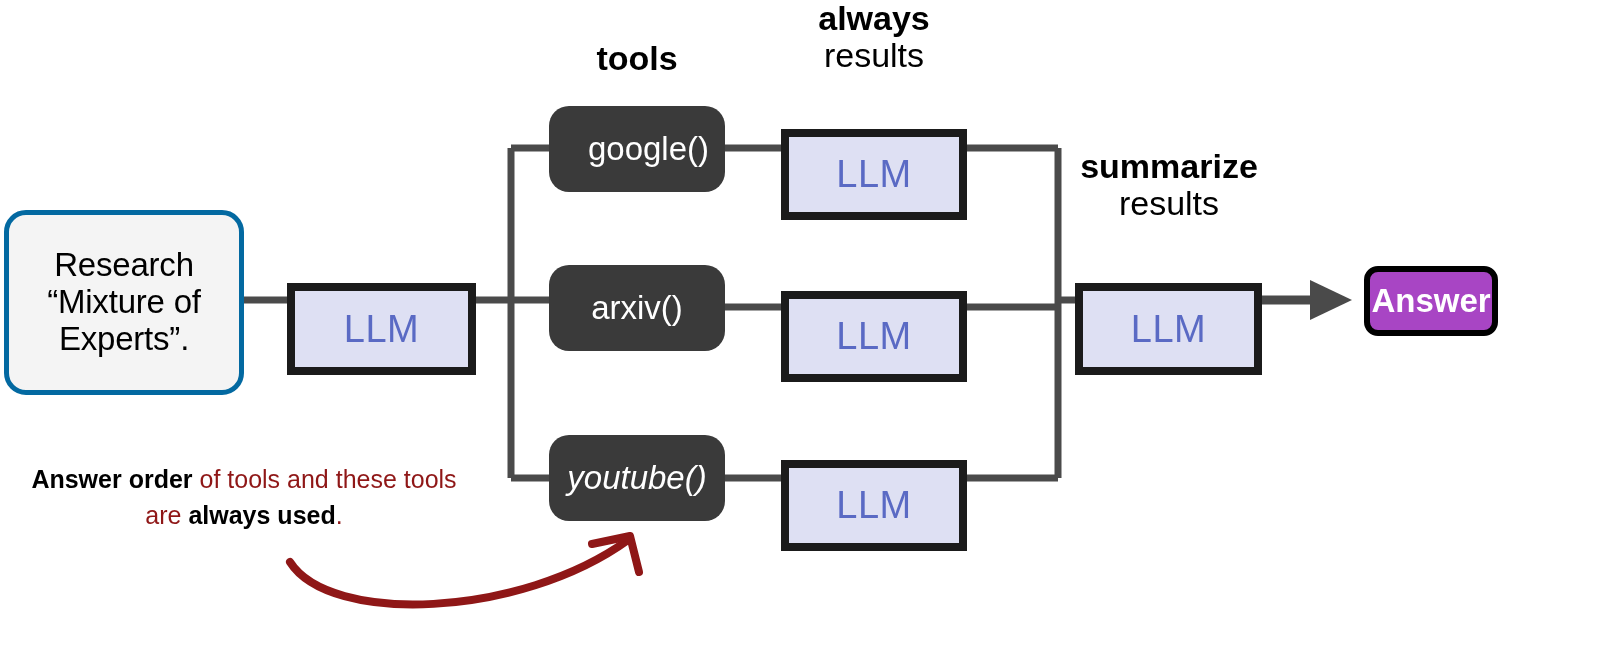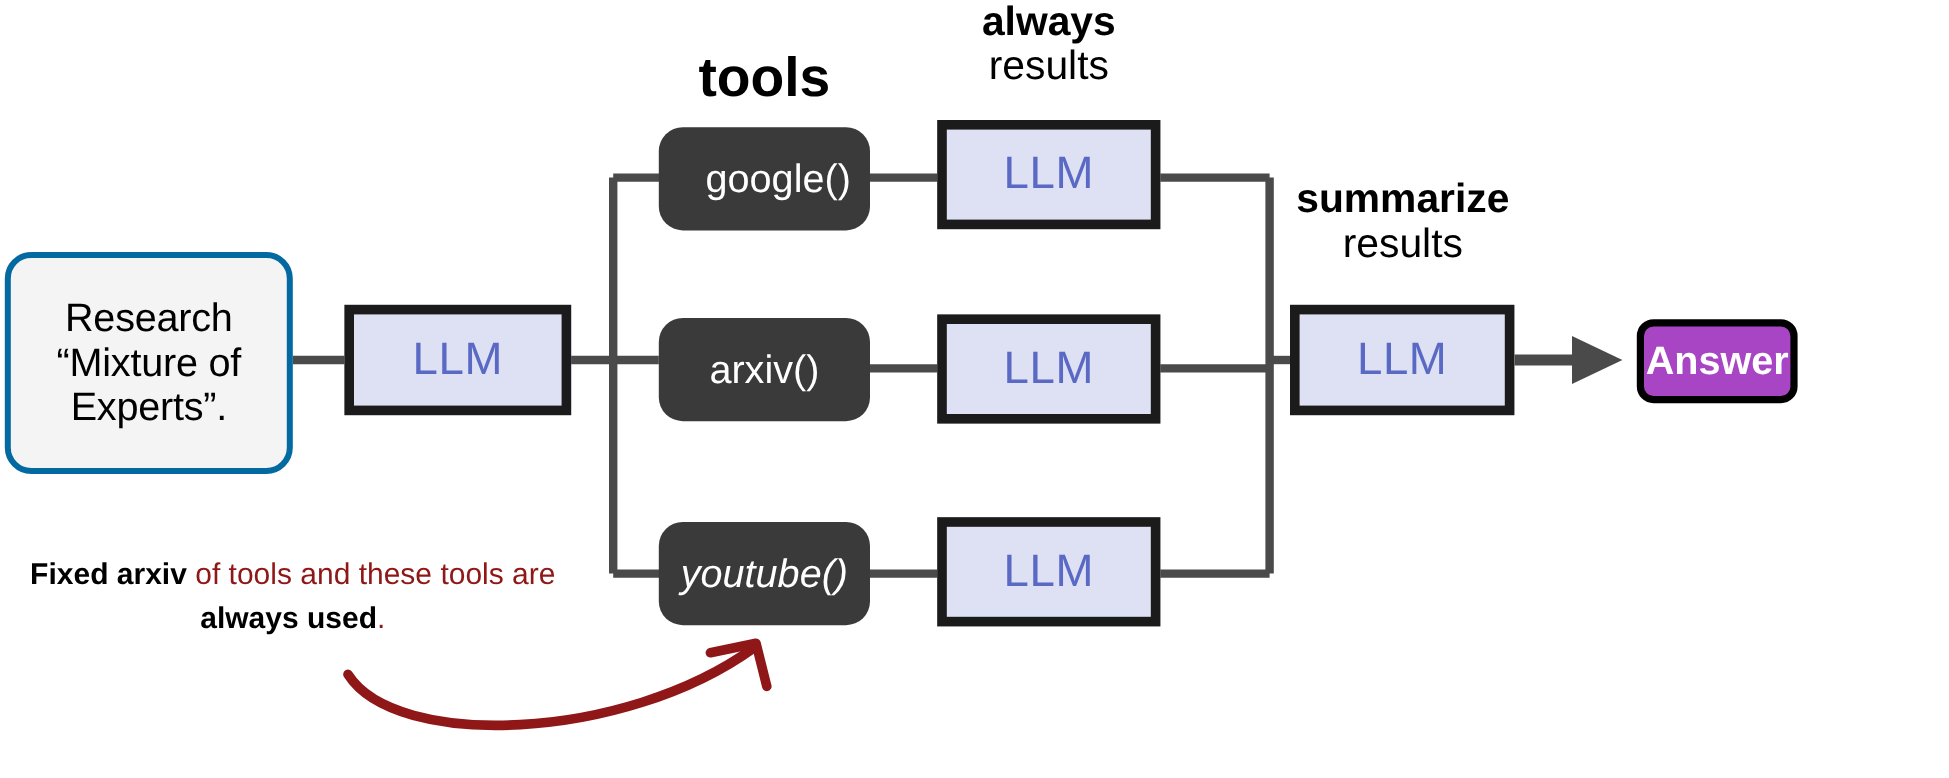--- a/index.html
+++ b/index.html
@@ -54,20 +54,21 @@
   }
 
   
   .llm-box {
     background: #dee0f3;
     border: 8px solid #1b1b1b;
     color: #5a6ac4;
     font-size: 38px;
     font-weight: 400;
     letter-spacing: 0.5px;
+    margin-top: 29px;
   }
   .llm-main   { left: 287px;  top: 254px; width: 189px; height: 92px; }
   .llm-ex-1   { left: 781px;  top: 100px; width: 186px; height: 91px; }
   .llm-ex-2   { left: 781px;  top: 262px; width: 186px; height: 91px; }
   .llm-ex-3   { left: 781px;  top: 431px; width: 186px; height: 91px; }
   .llm-sum    { left: 1075px; top: 254px; width: 187px; height: 92px; }
 
   
   .tool-pill {
     background: #3a3a3a;
@@ -99,21 +100,21 @@
   
   .sec-label {
     position: absolute;
     text-align: center;
     color: #000000;
     line-height: 1.08;
   }
   .sec-label .b { font-weight: bold; display: block; }
   .sec-label .r { font-weight: 400; display: block; }
 
-  .lbl-tools   { left: 549px;  top: 40px;  width: 176px; font-size: 46px; }
+  .lbl-tools   { left: 549px;  top: 40px;  width: 176px; font-size: 34px; }
   .lbl-extract { left: 781px;  top: 0px;   width: 186px; font-size: 34px; }
   .lbl-summarize { left: 1036px; top: 148px; width: 266px; font-size: 34px; }
 
   
   .caption {
     position: absolute;
     left: 24px;
     top: 462px;
     width: 440px;
     text-align: center;
@@ -194,17 +195,17 @@
 
   <div class="node tool-pill tool-1">google()</div>
 
   <div class="node tool-pill tool-2">arxiv()</div>
 
   <div class="node tool-pill tool-3">youtube()</div>
 
   <div class="node answer-pill">Answer</div>
 
   <div class="caption">
-    <span><b>Fixed arxiv</b><span> of tools and these</span></span>
+    <span><b>Answer order</b><span> of tools and these</span></span>
     <span><span>tools are </span><b>always used</b><span>.</span></span>
   </div>
 
 </div>
 
 </body></html>

